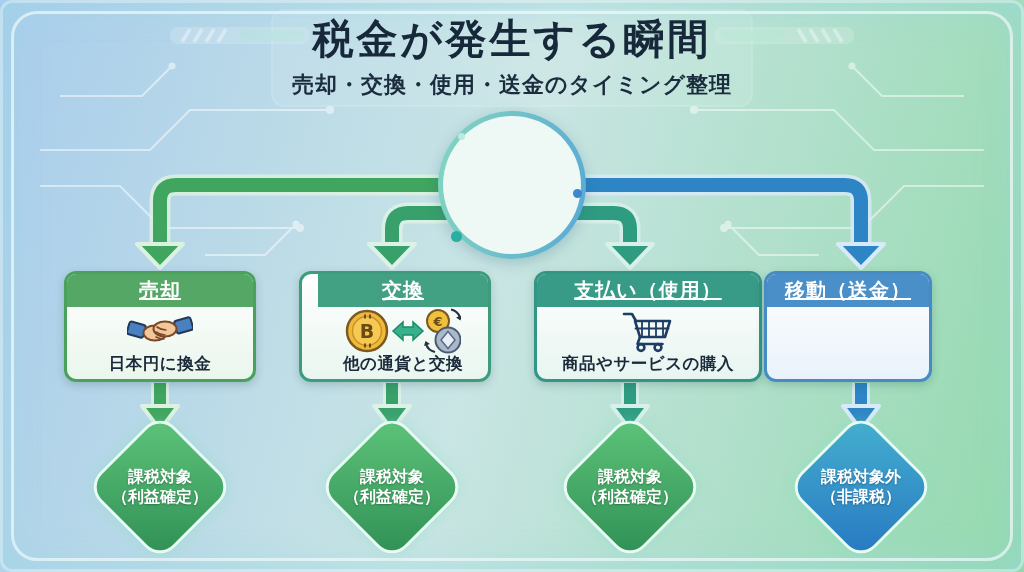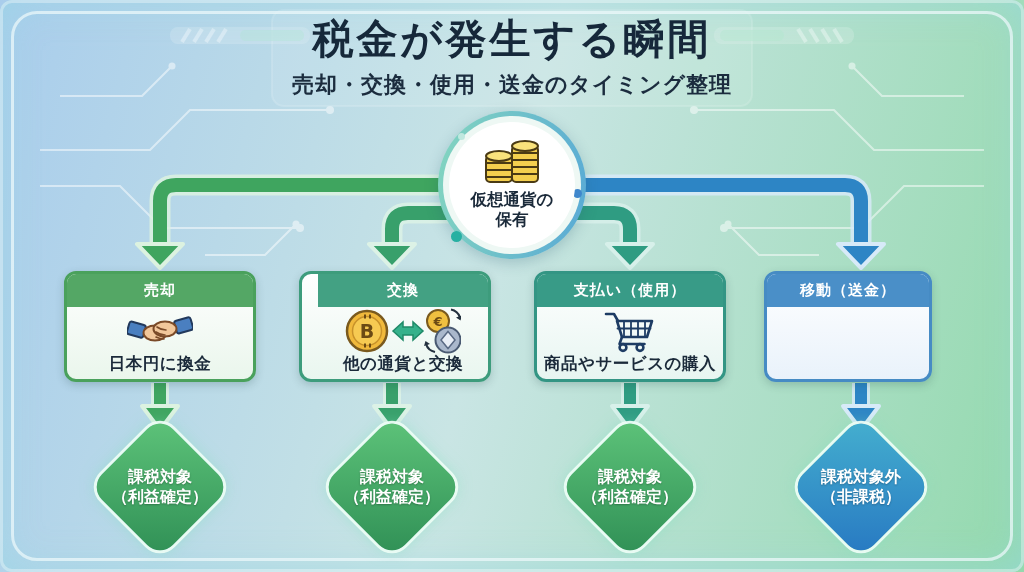--- a/index.html
+++ b/index.html
@@ -29,21 +29,21 @@
   .dot-teal{width:11px;height:11px;background:#27b0a2;left:13px;bottom:17px;}
   .dot-blue{width:9px;height:9px;background:#3f87cc;right:4px;top:78px;}
   .dot-light{width:7px;height:7px;background:#bfe8df;left:20px;top:22px;}
 
   
   .card{position:absolute;top:271px;height:111px;border-radius:12px;
     border:3px solid var(--bc,#4aa15c);
     background:linear-gradient(180deg,#ffffff 0%,var(--tint,#eaf6ec) 100%);
     box-shadow:0 3px 8px rgba(30,70,70,.22);overflow:hidden;display:flex;flex-direction:column;box-sizing:border-box;}
   .card-header{height:33px;flex:0 0 33px;background:var(--hc,#54a765);color:#fff;
-    font-size:15px;font-weight:800;display:flex;align-items:center;justify-content:center;letter-spacing:1px;}
+    font-size:20px;font-weight:800;display:flex;align-items:center;justify-content:center;letter-spacing:1px;text-decoration:underline;}
   .card-body{flex:1;display:flex;flex-direction:column;align-items:center;justify-content:space-evenly;padding:2px 2px 6px;}
   .card-icon{height:44px;display:flex;align-items:center;justify-content:center;}
   .card-label{font-size:16.5px;font-weight:800;color:#1b2a3a;letter-spacing:.5px;white-space:nowrap;}
 
   
   .diamond{position:absolute;width:100px;height:100px;transform:rotate(45deg);border-radius:18px;
     background:linear-gradient(135deg,var(--dg1,#5ec47a) 0%,var(--dg2,#2f8f55) 100%);
     box-shadow:0 0 0 3px rgba(235,252,244,.95), 0 0 16px rgba(130,225,190,.6);}
   .diamond-text{position:absolute;inset:0;transform:rotate(-45deg);display:flex;flex-direction:column;
     align-items:center;justify-content:center;color:#fff;font-weight:800;font-size:16px;line-height:1.25;
@@ -141,36 +141,20 @@
       <path d="M861 383 V408" fill="none" stroke="#2d85c5" stroke-width="12"></path>
       <polygon points="843,406 879,406 861,430" fill="#2d85c5" stroke="#d7eaf8" stroke-width="4" stroke-linejoin="round"></polygon>
     </g>
   </svg>
 
   <div class="center-node">
     <div class="ring-gap"></div>
     <span class="ring-dot dot-teal"></span>
     <span class="ring-dot dot-blue"></span>
     <span class="ring-dot dot-light"></span>
-    <div class="center-circle">
-      <svg width="58" height="48" viewBox="0 0 58 48" aria-hidden="true">
-        <g stroke="#4a3a14" stroke-width="2">
-          <rect x="3" y="16" width="26" height="26" rx="4" fill="#f4cf4e"></rect>
-          <path d="M3 23 h26 M3 30 h26 M3 37 h26" fill="none"></path>
-          <ellipse cx="16" cy="16" rx="13" ry="5" fill="#f9e27c"></ellipse>
-          <rect x="29" y="6" width="26" height="36" rx="4" fill="#f4cf4e"></rect>
-          <path d="M29 13 h26 M29 20 h26 M29 27 h26 M29 34 h26" fill="none"></path>
-          <ellipse cx="42" cy="6" rx="13" ry="5" fill="#f9e27c"></ellipse>
-        </g>
-      </svg>
-      <div class="center-label">
-        <span>仮想通貨の</span><br>
-        <span>保有</span>
-      </div>
-    </div>
   </div>
 
   <div class="card" style="left: 64px; width: 192px; --hc: #54a765; --bc: #4aa15c; --tint: #eaf6ec; --dg1: #5ec47a; --dg2: #2f8f55;">
     <div class="card-header">売却</div>
     <div class="card-body">
       <div class="card-icon">
         <svg width="66" height="42" viewBox="0 0 66 42" aria-hidden="true">
           <rect x="1" y="13" width="17" height="13" rx="2.5" fill="#4a7fc0" stroke="#22395c" stroke-width="2" transform="rotate(16 9 19)"></rect>
           <rect x="48" y="9" width="17" height="13" rx="2.5" fill="#4a7fc0" stroke="#22395c" stroke-width="2" transform="rotate(-16 56 15)"></rect>
           <ellipse cx="28" cy="23" rx="11.5" ry="7.5" fill="#f2c79a" stroke="#7a4a28" stroke-width="2"></ellipse>
@@ -199,21 +183,21 @@
           <path d="M106 1.5 a12 12 0 0 1 9 8" fill="none" stroke="#24313f" stroke-width="2.2"></path>
           <polygon points="115.5,12.5 111,9.5 117,7.5" fill="#24313f"></polygon>
           <path d="M90 44 a12 12 0 0 1 -9 -8" fill="none" stroke="#24313f" stroke-width="2.2"></path>
           <polygon points="80.5,33 85,36 79,38" fill="#24313f"></polygon>
         </svg>
       </div>
       <div class="card-label">他の通貨と交換</div>
     </div>
   </div>
 
-  <div class="card" style="left: 534px; width: 192px; --hc: #389b87; --bc: #339584; --tint: #e7f5f1; --dg1: #5ec47a; --dg2: #2f8f55;">
+  <div class="card" style="left: 534px; width: 228px; --hc: #389b87; --bc: #339584; --tint: #e7f5f1; --dg1: #5ec47a; --dg2: #2f8f55;">
     <div class="card-header">支払い（使用）</div>
     <div class="card-body">
       <div class="card-icon">
         <svg width="52" height="44" viewBox="0 0 52 44" aria-hidden="true">
           <g fill="none" stroke="#1e3c64" stroke-width="2.6" stroke-linecap="round" stroke-linejoin="round">
             <path d="M2 5 h8 l4 7"></path>
             <path d="M13 12 h35 l-5 16 h-25 z"></path>
             <path d="M20 13 v14 M27 13 v14 M34 13 v14 M41 13 v14" stroke-width="1.8"></path>
             <path d="M13.5 19.5 h33" stroke-width="1.8"></path>
             <path d="M18 28 l-2.5 7 h25"></path>

